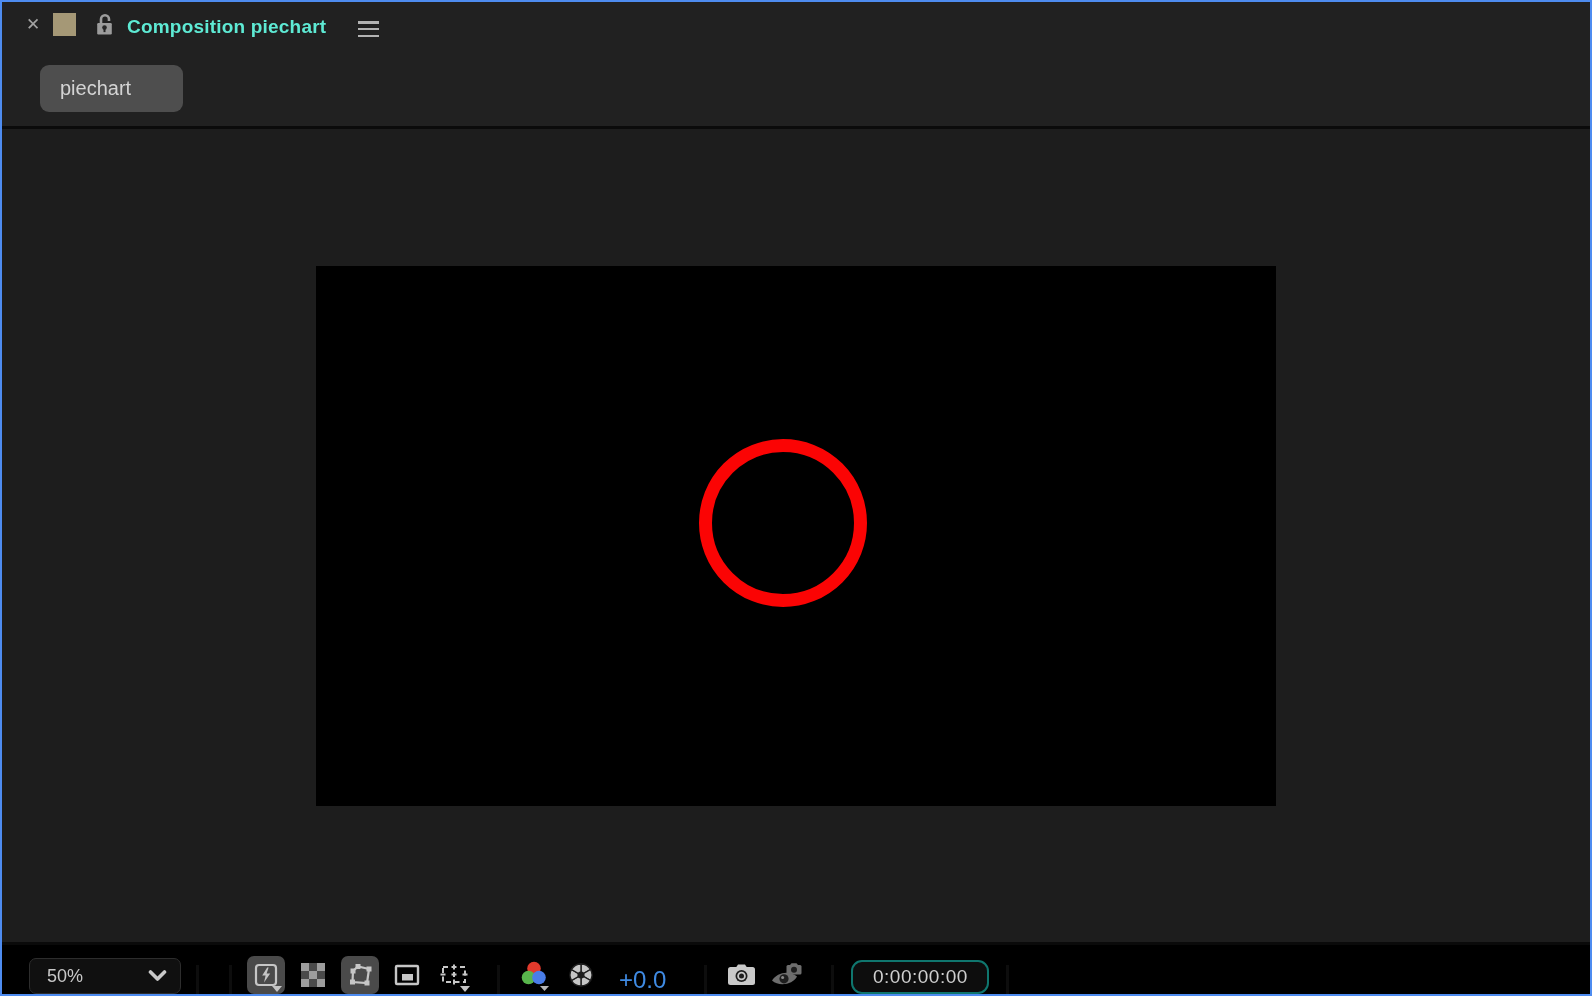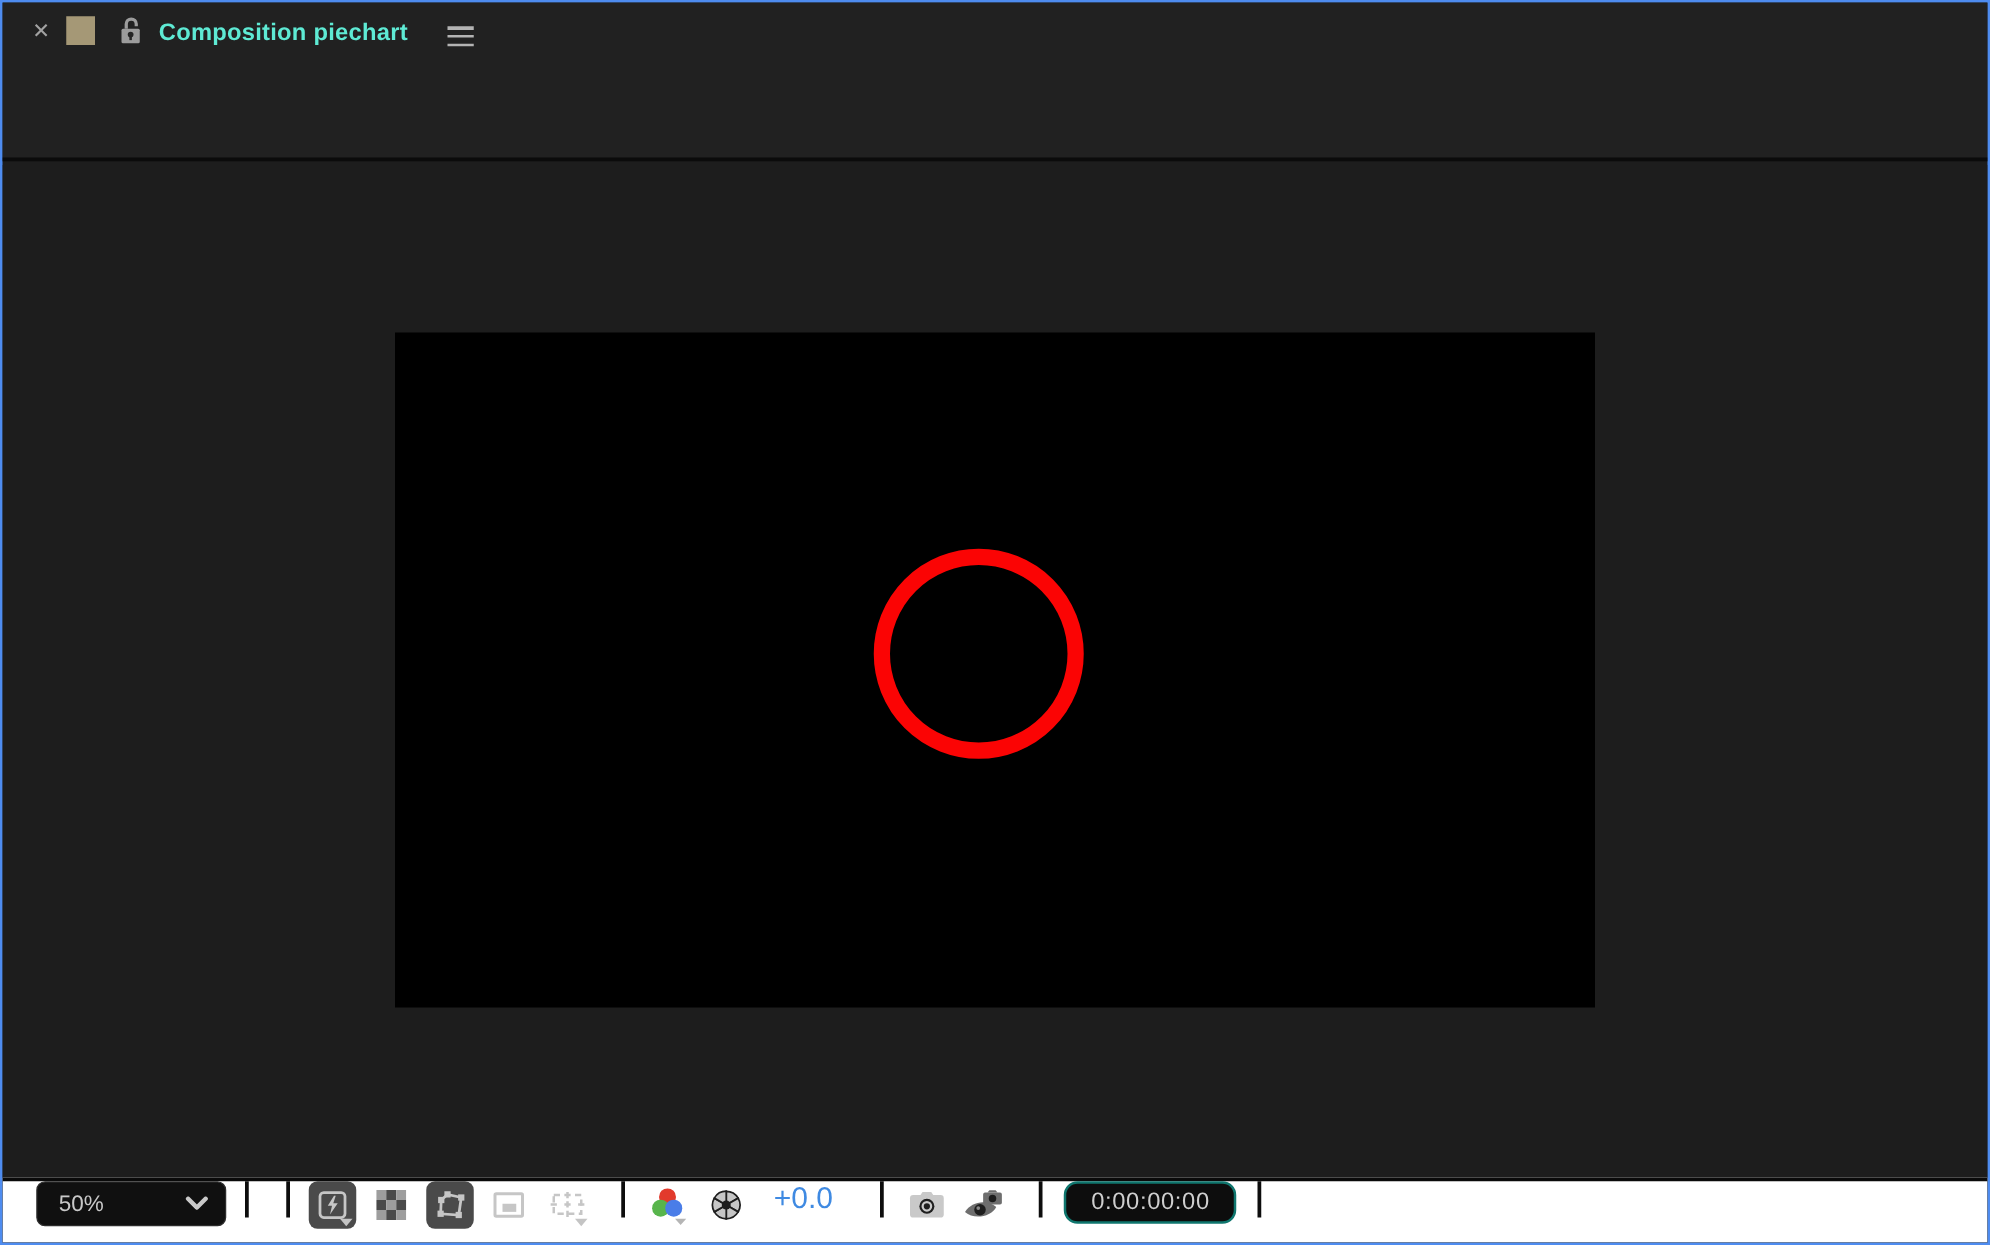--- a/index.html
+++ b/index.html
@@ -68,23 +68,23 @@
     width: 168px; height: 168px;
     margin-left: -97px; margin-top: -97px;
     border: 13px solid var(--circle-red, #fb0404);
     border-radius: 50%;
   }
 
   
   .toolbar {
     position: absolute; left: 0; right: 0; bottom: 0;
     height: 52px;
-    background: #ffffff;
+    background: #000000;
     border-top: 3px solid #0a0a0a;
-    display: flex; align-items: flex-start;
+    display: flex; align-items: flex-end;
     padding-left: 27px;
   }
   .dd {
     height: 36px;
     background: #101010;
     border: 1px solid #2d2d2d;
     border-radius: 7px;
     display: flex; align-items: center; justify-content: space-between;
     padding: 0 13px 0 17px;
     color: #c8c8c8; font-size: 18px;
@@ -137,20 +137,23 @@
       <rect x="3.2" y="11" width="14.6" height="11.5" rx="1.2" fill="#9c9c9c"></rect>
       <circle cx="10.5" cy="15.6" r="2.3" fill="#262626"></circle>
       <rect x="9.5" y="16.5" width="2" height="3.6" fill="#262626"></rect>
     </svg>
     <div class="panel-title">Composition piechart</div>
     <div class="panel-menu">
       <i></i>
         <i></i>
         <i></i>
     </div>
+    <div class="tab">
+      <span>piechart</span>
+    </div>
   </div>
 
   <div class="viewer">
     <div class="comp">
       <div class="red-circle"></div>
     </div>
   </div>
 
   <div class="toolbar">
 

